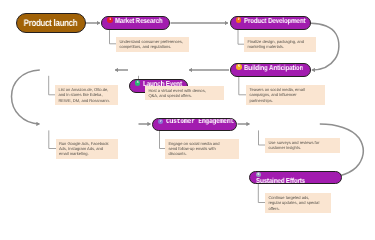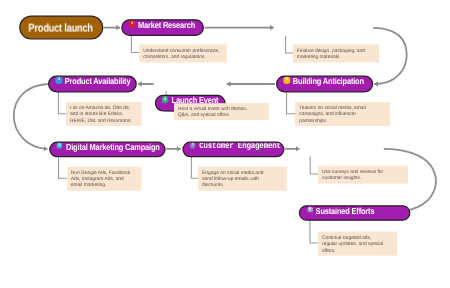--- a/index.html
+++ b/index.html
@@ -55,41 +55,37 @@
 </svg>
 
 <div class="root" style="left:16.4px;top:13.1px;width:69.6px;height:20.4px;">
   <span class="lbl">Product launch</span>
 </div>
 
 <div class="node" style="left:101.0px;top:16.3px;width:69.0px;">
       <span class="badge" style="background:#e01f2d"><span>1</span></span>
       <span class="lbl">Market Research</span>
     </div>
-<div class="node" style="left:40.0px;top:63.3px;width:74.0px;">
-      <span class="badge" style="background:#3498db"><span>3</span></span>
-      <span class="lbl">Product Availability</span>
+<div class="node" style="left:229.6px;top:16.3px;width:81.0px;">
+      <span class="badge" style="background:#f2711c"><span>2</span></span>
+      <span class="lbl">Product Development</span>
     </div>
 <div class="node" style="left:128.5px;top:63.3px;width:59.5px;margin-top:16px;">
       <span class="badge" style="background:#2ab573"><span>4</span></span>
       <span class="lbl">Launch Event</span>
     </div>
 <div class="node" style="left:229.8px;top:63.3px;width:81.5px;">
       <span class="badge" style="background:#f5b220"><span>5</span></span>
       <span class="lbl">Building Anticipation</span>
     </div>
-<div class="node" style="left:40.5px;top:117.8px;width:97.5px;">
-      <span class="badge" style="background:#2cb6d5"><span>6</span></span>
-      <span class="lbl">Digital Marketing Campaign</span>
-    </div>
 <div class="node" style="left:151.6px;top:117.8px;width:85.5px;font-family:Liberation Mono, monospace;">
       <span class="badge" style="background:#8877d0"><span>7</span></span>
       <span class="lbl">Customer Engagement</span>
     </div>
-<div class="node" style="left:249.2px;top:170.6px;width:93px;">
+<div class="node" style="left:249.2px;top:170.6px;width:93px;flex-direction:column;">
       <span class="badge" style="background:#94a3bb"><span>9</span></span>
       <span class="lbl">Sustained Efforts</span>
     </div>
 
 <div class="desc" style="left:116.0px;top:36.6px;width:73.0px;">
       <div class="dl">Understand consumer preferences,</div>
       <div class="dl">competitors, and regulations.</div>
     </div>
 <div class="desc" style="left:244.0px;top:37.0px;width:72.0px;">
       <div class="dl">Finalize design, packaging, and</div>

